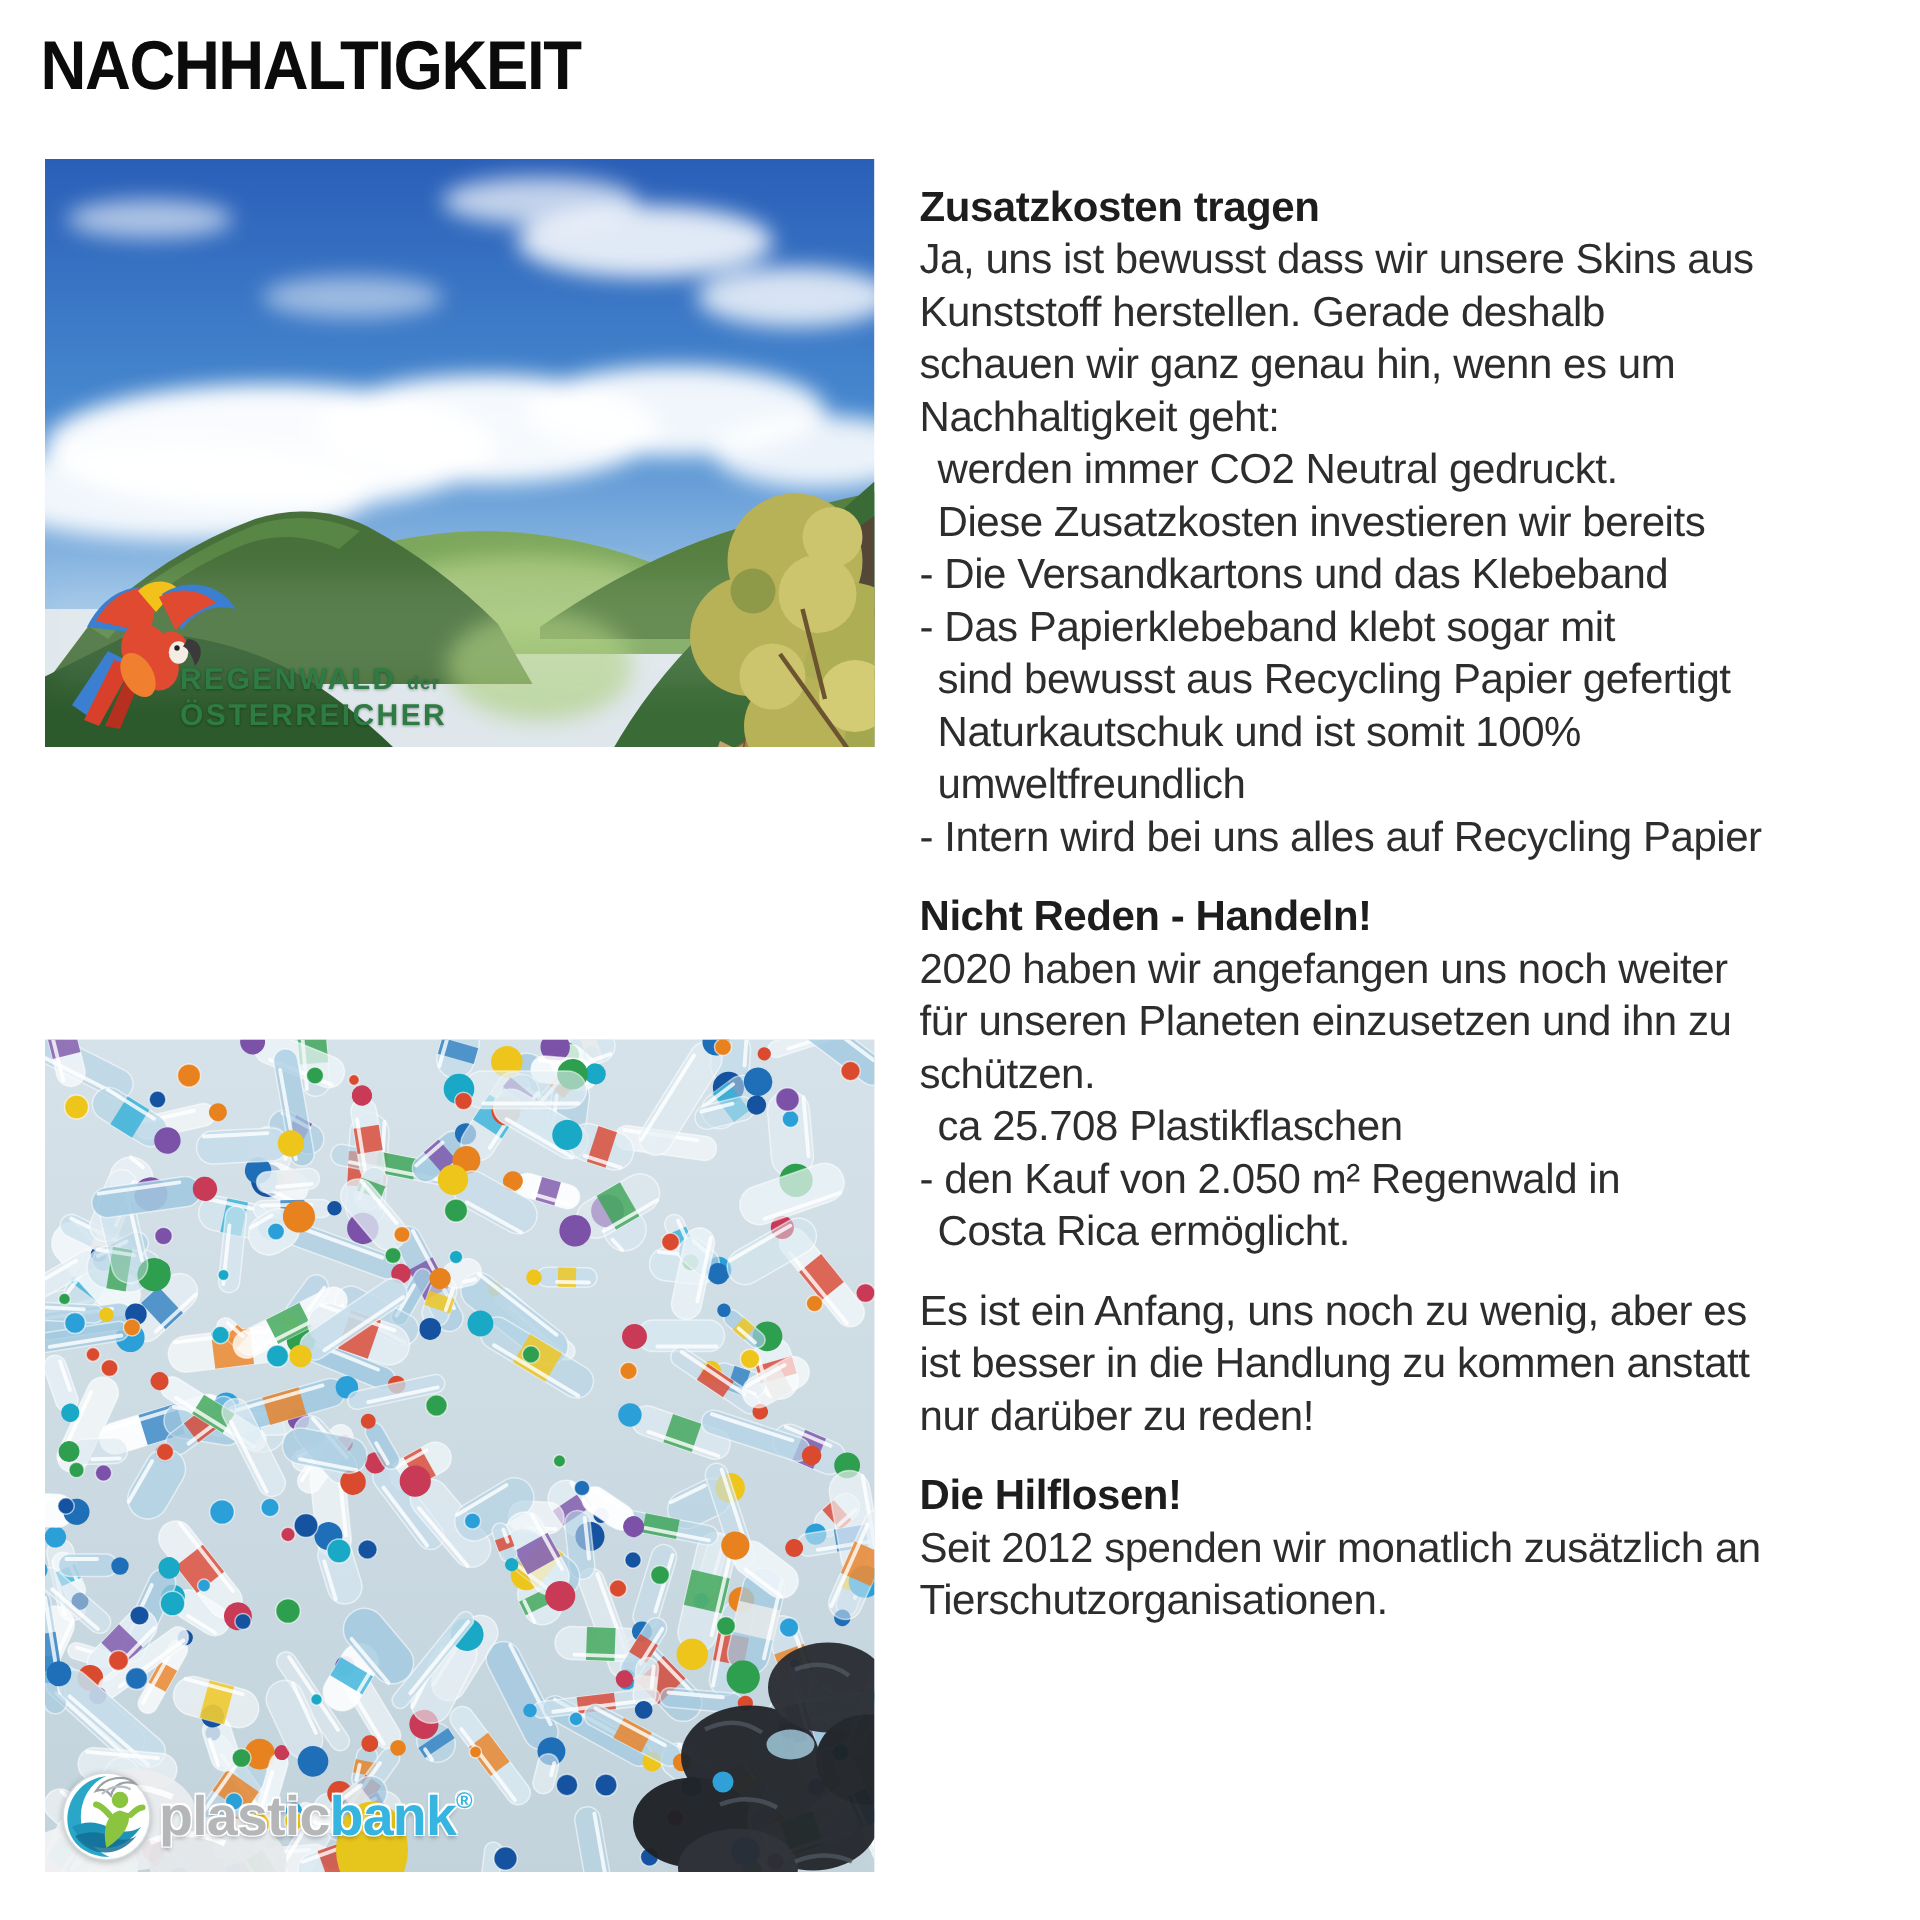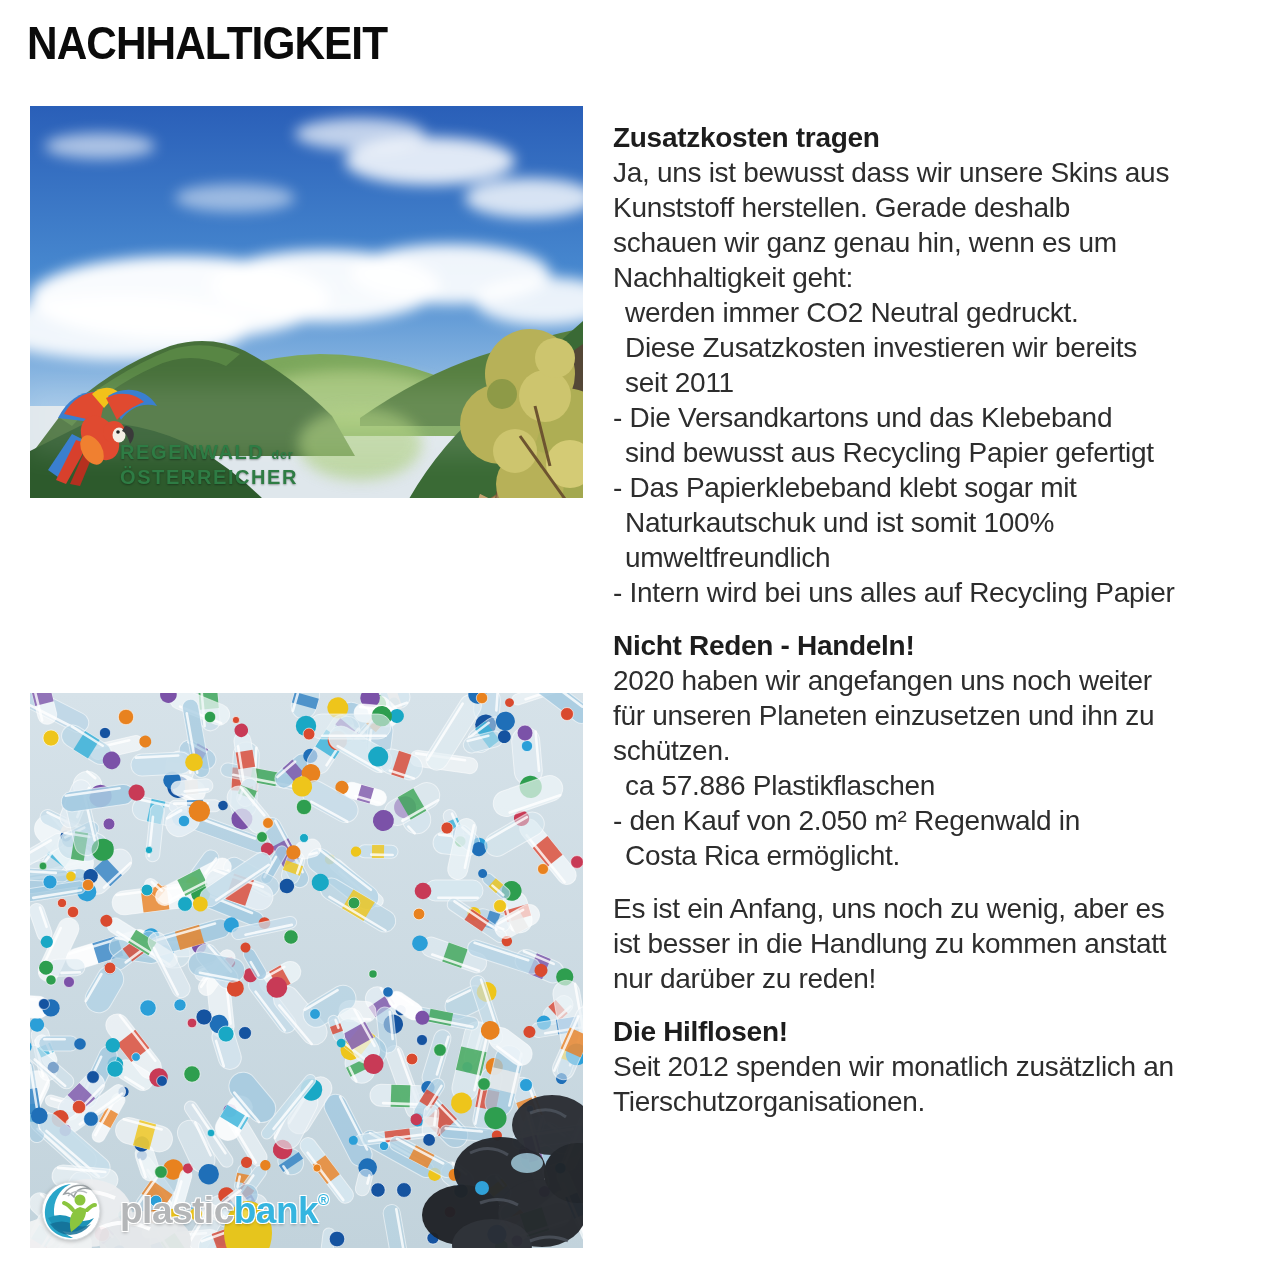--- a/index.html
+++ b/index.html
@@ -22,21 +22,21 @@
   .rw-logo{position:absolute;left:12px;bottom:6px;width:290px;height:110px;}
   .rw-parrot{position:absolute;left:0;top:-2px;}
   .rw-text{position:absolute;left:78px;bottom:4px;line-height:22px;
     font-weight:700;letter-spacing:1.6px;font-size:20px;white-space:nowrap;
     text-shadow:0 1px 2px rgba(0,0,0,.35);}
   .rw-text .small{font-size:12.5px;letter-spacing:.8px;font-weight:600;}
 
   
   .pb-logo{position:absolute;left:10px;bottom:6px;display:flex;align-items:center;}
   .pb-badge{margin-right:4px;filter:drop-shadow(0 1px 2px rgba(0,0,0,.25));}
-  .pb-word{font-size:37px;font-weight:800;letter-spacing:-.5px;white-space:nowrap;margin-left:14px;}
+  .pb-word{font-size:37px;font-weight:800;letter-spacing:-.5px;white-space:nowrap;}
   .pb-p1{text-shadow:-1px -1px 0 #fff,1px -1px 0 #fff,-1px 1px 0 #fff,1px 1px 0 #fff,0 2px 3px rgba(0,0,0,.25);}
   .pb-p2{text-shadow:-1px -1px 0 #fff,1px -1px 0 #fff,-1px 1px 0 #fff,1px 1px 0 #fff,0 2px 3px rgba(0,0,0,.25);}
   .pb-reg{font-size:15px;font-weight:700;vertical-align:18px;
     text-shadow:-1px -1px 0 #fff,1px -1px 0 #fff,-1px 1px 0 #fff,1px 1px 0 #fff;}
 
   
   .text-col{position:absolute;left:613px;top:120px;width:665px;
     font-size:28px;line-height:35px;letter-spacing:-.3px;color:#2d2d2d;}
   .section{margin:0 0 18px 0;}
   .line{height:35px;white-space:nowrap;}
@@ -1419,34 +1419,33 @@
   <div class="text-col" id="text-col">
 
   <div class="section">
         <div class="line bold">Zusatzkosten tragen</div>
         <div class="line">Ja, uns ist bewusst dass wir unsere Skins aus</div>
         <div class="line">Kunststoff herstellen. Gerade deshalb</div>
         <div class="line">schauen wir ganz genau hin, wenn es um</div>
         <div class="line">Nachhaltigkeit geht:</div>
         <div class="line indent">werden immer CO2 Neutral gedruckt.</div>
         <div class="line indent">Diese Zusatzkosten investieren wir bereits</div>
-        <div class="line indent">seit 2011</div>
         <div class="line">- Die Versandkartons und das Klebeband</div>
+        <div class="line">- Das Papierklebeband klebt sogar mit</div>
         <div class="line indent">sind bewusst aus Recycling Papier gefertigt</div>
-        <div class="line">- Das Papierklebeband klebt sogar mit</div>
         <div class="line indent">Naturkautschuk und ist somit 100%</div>
         <div class="line indent">umweltfreundlich</div>
         <div class="line">- Intern wird bei uns alles auf Recycling Papier</div>
       </div>
       <div class="section">
         <div class="line bold">Nicht Reden - Handeln!</div>
         <div class="line">2020 haben wir angefangen uns noch weiter</div>
         <div class="line">für unseren Planeten einzusetzen und ihn zu</div>
         <div class="line">schützen.</div>
-        <div class="line indent">ca 57.886 Plastikflaschen</div>
+        <div class="line indent">ca 25.708 Plastikflaschen</div>
         <div class="line">- den Kauf von 2.050 m² Regenwald in</div>
         <div class="line indent">Costa Rica ermöglicht.</div>
       </div>
       <div class="section">
         <div class="line">Es ist ein Anfang, uns noch zu wenig, aber es</div>
         <div class="line">ist besser in die Handlung zu kommen anstatt</div>
         <div class="line">nur darüber zu reden!</div>
       </div>
       <div class="section">
         <div class="line bold">Die Hilflosen!</div>

